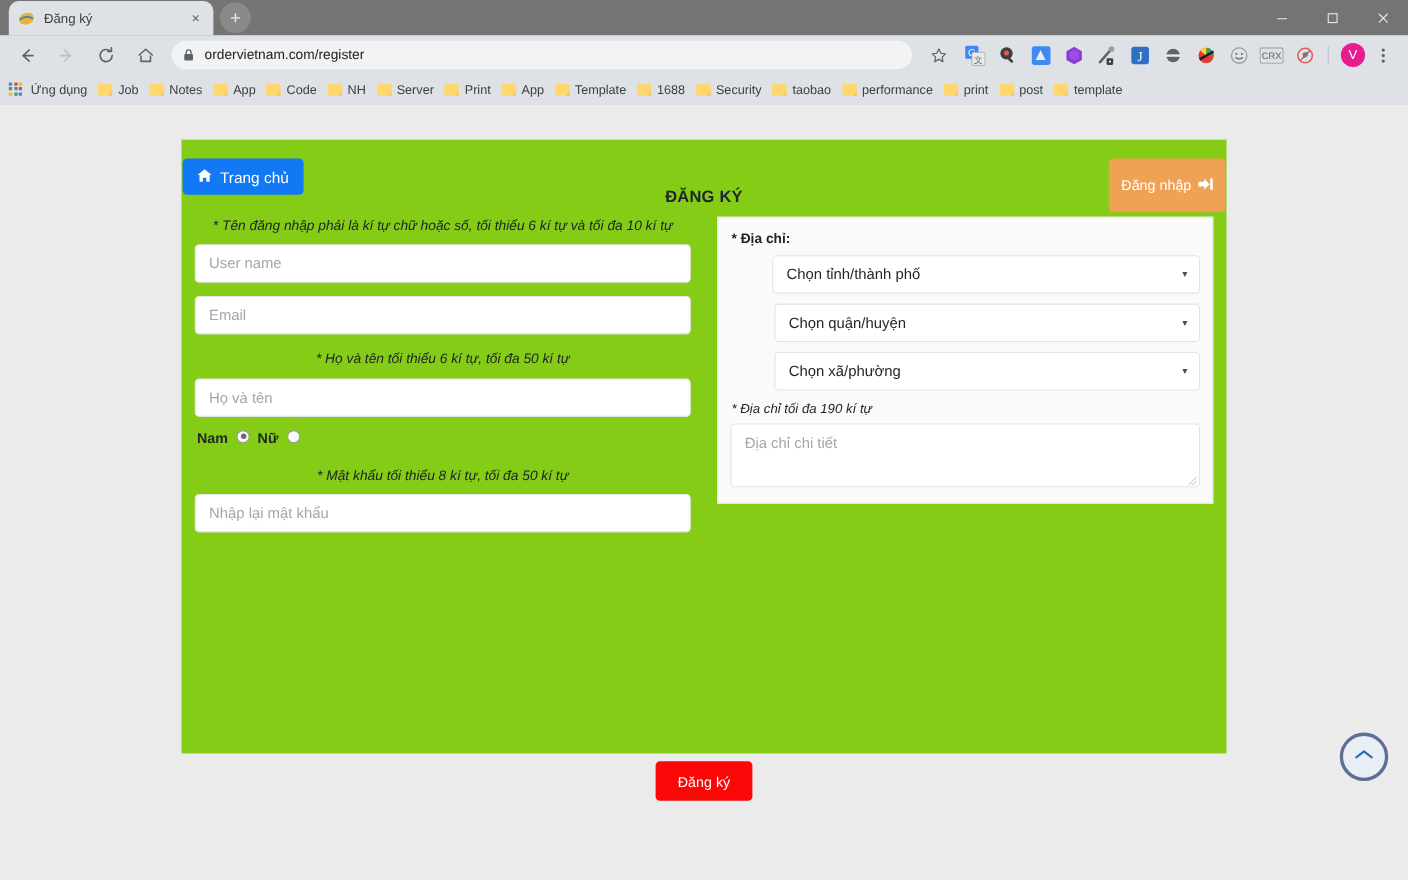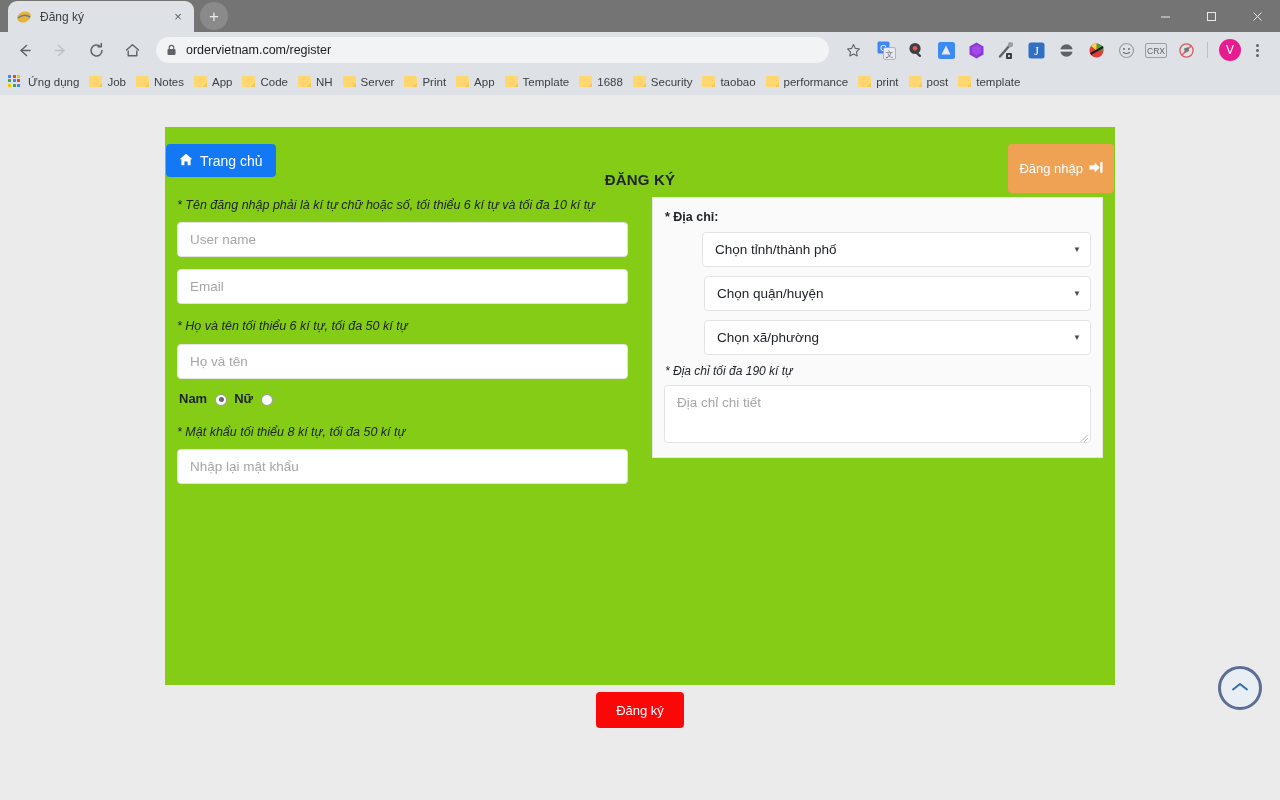--- a/index.html
+++ b/index.html
@@ -137,34 +137,34 @@
     text-align: center; font-size: 15px; font-weight: bold;
     color: #212529; letter-spacing: 0.2px;
   }
 
   .form-area { position: relative; padding: 0 12px; }
   .col-left { position: absolute; left: 12px; top: 0; width: 451px; }
   .col-right { position: absolute; left: 487px; top: 0; width: 451px; }
 
   .hint {
     font-size: 12.5px; color: #212529; font-style: italic;
-    margin: 0 0 9px 0; line-height: 1.3;
+    margin: 0 0 9px 0; line-height: 1.3; text-align: center;
   }
 
   .inp {
     display: block; width: 451px; height: 35px;
     border: 1px solid #e3e3e3; border-radius: 4px;
     padding: 0 12px; font-size: 13.5px; color: #212529;
     background: #fff; font-family: "Liberation Sans", sans-serif;
     margin-bottom: 12px; outline: none;
   }
   .inp::placeholder { color: #a6a6a6; }
 
   .gender-row {
-    display: flex; align-items: flex-end; gap: 5px;
+    display: flex; align-items: flex-start; gap: 5px;
     margin: 6px 0 18px 2px; font-size: 13px;
     font-weight: bold; color: #212529;
   }
   .radio {
     width: 12px; height: 12px; border-radius: 50%;
     border: 1px solid #9a9a9a; background: #fbfbfb;
     display: inline-block; position: relative; margin: 0 2px 0 3px;
   }
   .radio.checked::after {
     content: ""; position: absolute; left: 2.5px; top: 2.5px;

